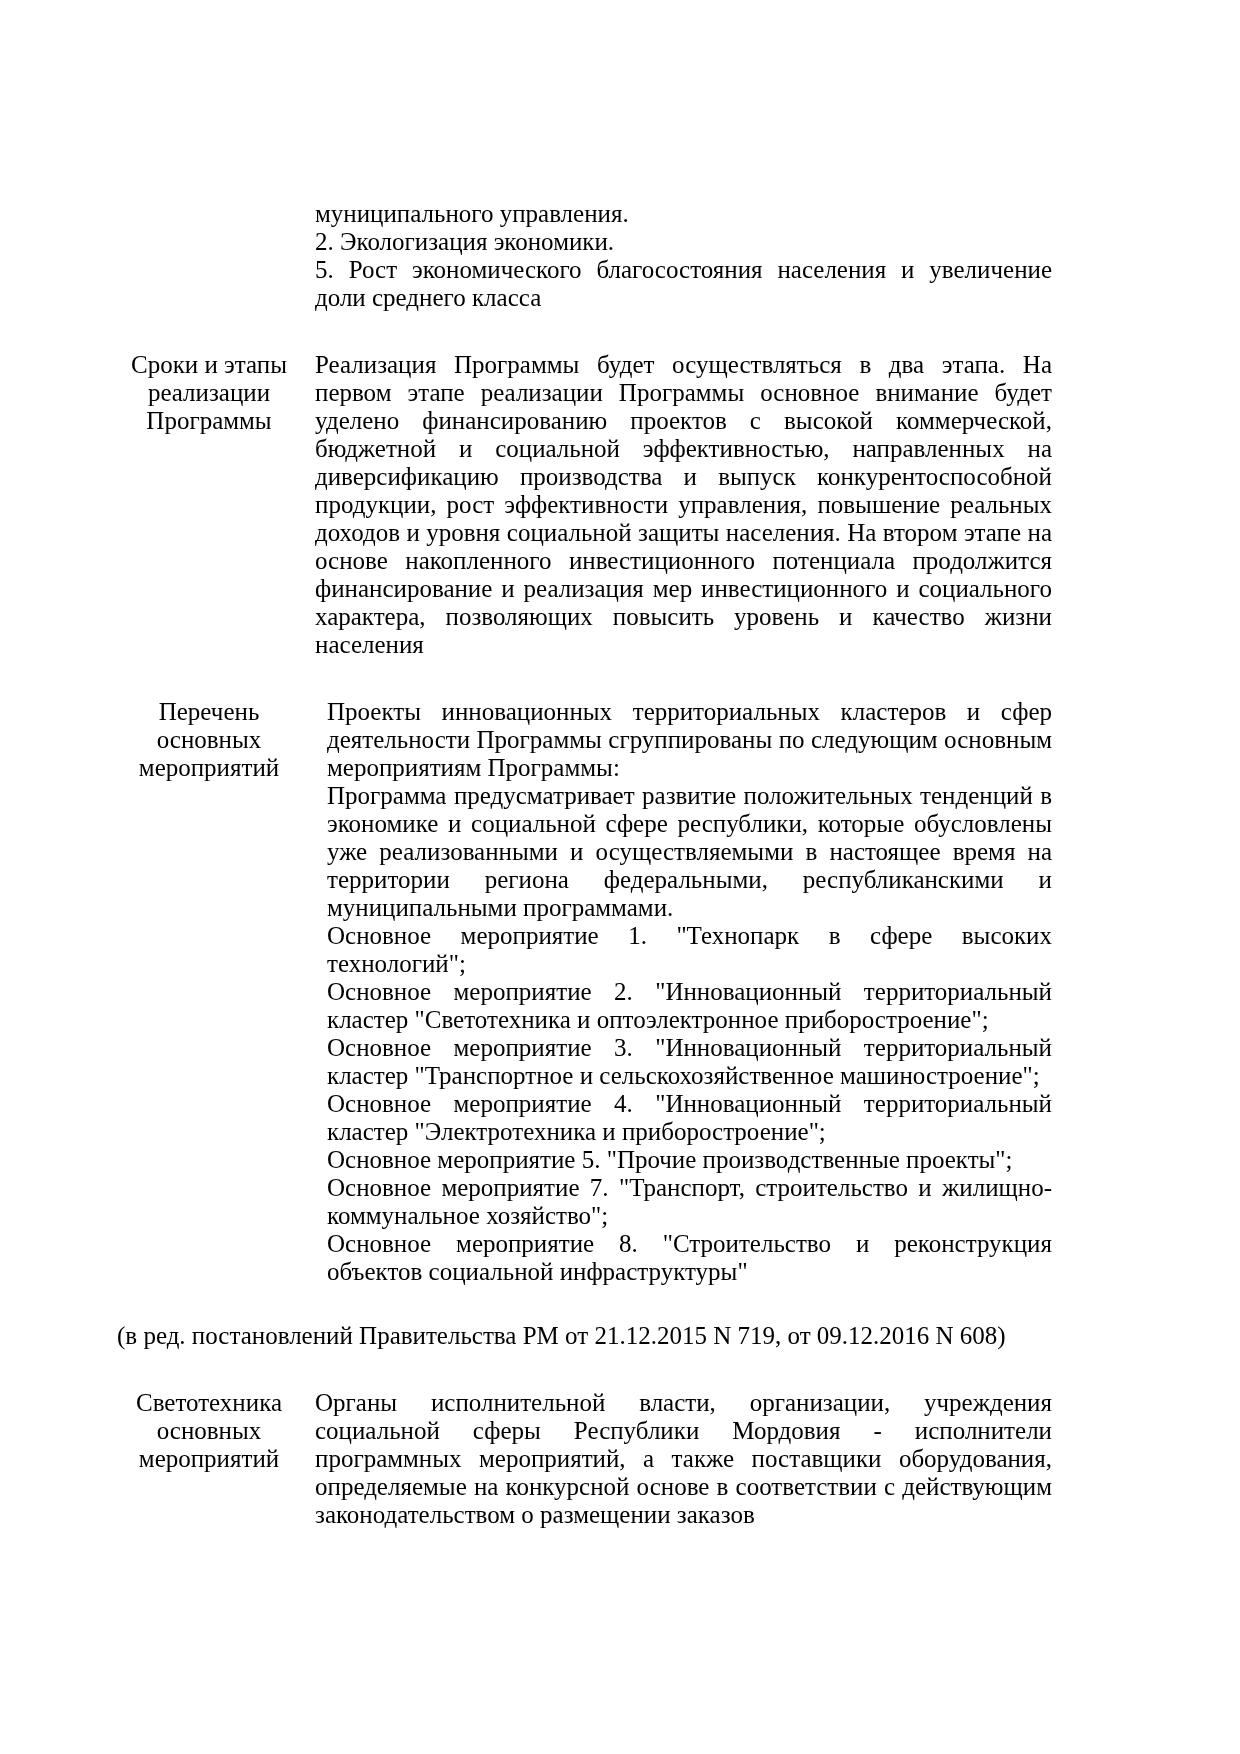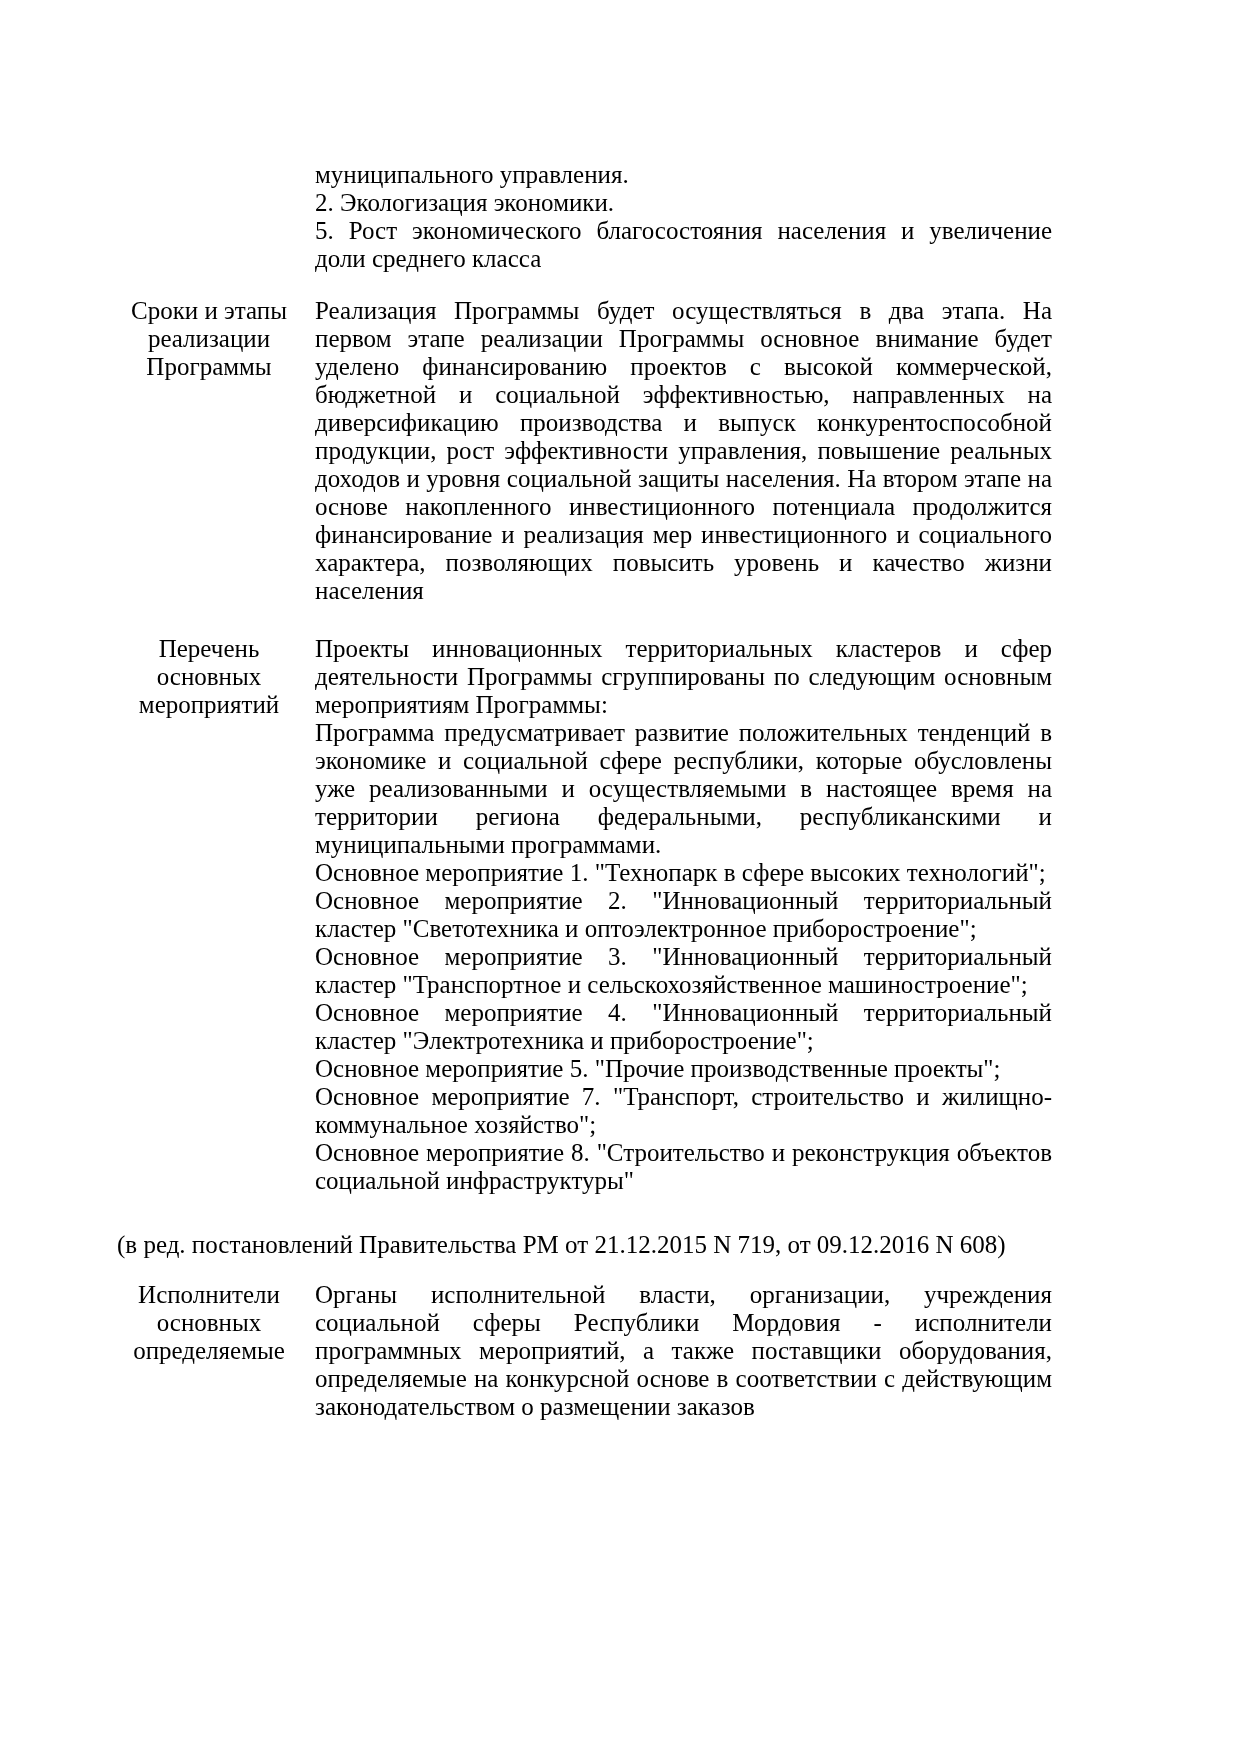--- a/index.html
+++ b/index.html
@@ -17,24 +17,25 @@
     font-family: "Liberation Serif", "DejaVu Serif", serif;
     font-size: 25px;
     line-height: 28px;
     color: #000000;
     overflow: hidden;
   }
   .row {
     display: grid;
     grid-template-columns: 198px 1fr;
     align-items: start;
+    margin-top: 39px;
   }
   .row-continuation { margin-bottom: 24px; }
   .row-terms       { margin-bottom: 30px; }
-  .row-measures    { margin-bottom: 36px; }
+  .row-measures    { margin-bottom: 36px; gap: 12px; }
   .label-cell {
     text-align: center;
     padding-right: 14px;
   }
   .body-cell p {
     margin: 0;
     text-align: justify;
   }
   p { margin: 0; }
   .amendment {
@@ -74,19 +75,19 @@
       <p>Основное мероприятие 4. "Инновационный территориальный кластер "Электротехника и приборостроение";</p>
       <p>Основное мероприятие 5. "Прочие производственные проекты";</p>
       <p>Основное мероприятие 7. "Транспорт, строительство и жилищно-коммунальное хозяйство";</p>
       <p>Основное мероприятие 8. "Строительство и реконструкция объектов социальной инфраструктуры"</p>
     </div>
   </div>
 
   <p class="amendment">(в ред. постановлений Правительства РМ от 21.12.2015 N 719, от 09.12.2016 N 608)</p>
 
   <div class="row row-executors">
-    <div class="label-cell">Исполнители основных определяемые</div>
+    <div class="label-cell">Светотехника основных мероприятий</div>
     <div class="body-cell">
       <p>Органы исполнительной власти, организации, учреждения социальной сферы Республики Мордовия - исполнители программных мероприятий, а также поставщики оборудования, определяемые на конкурсной основе в соответствии с действующим законодательством о размещении заказов</p>
     </div>
   </div>
 
 </div>
 
 </body></html>

